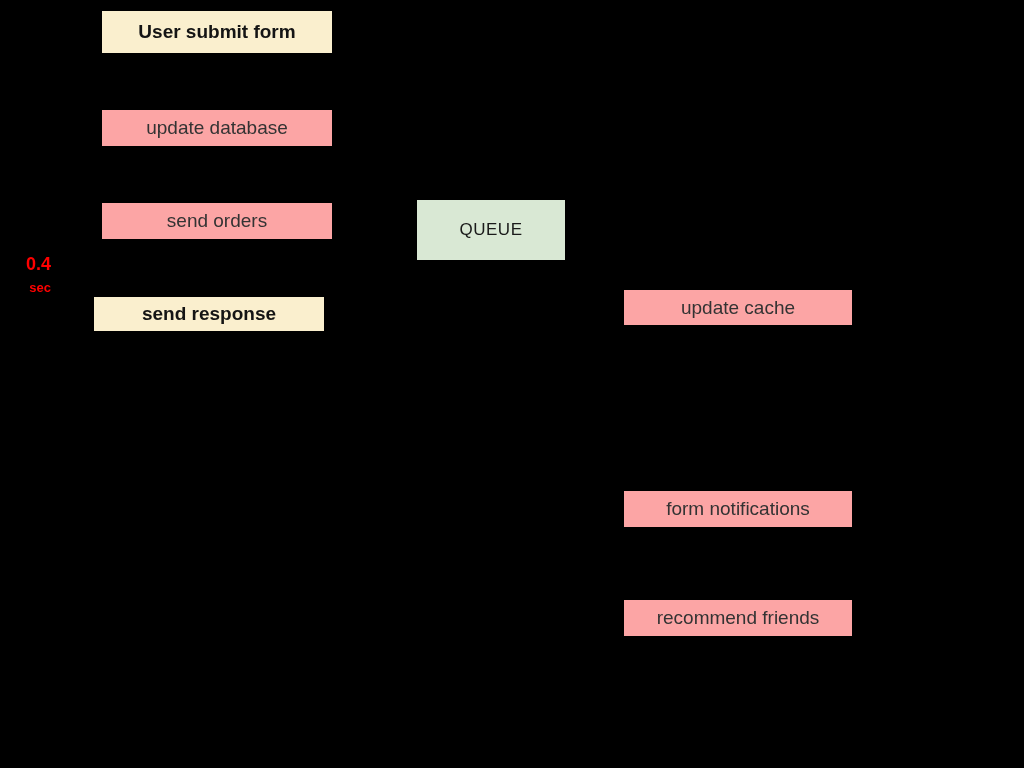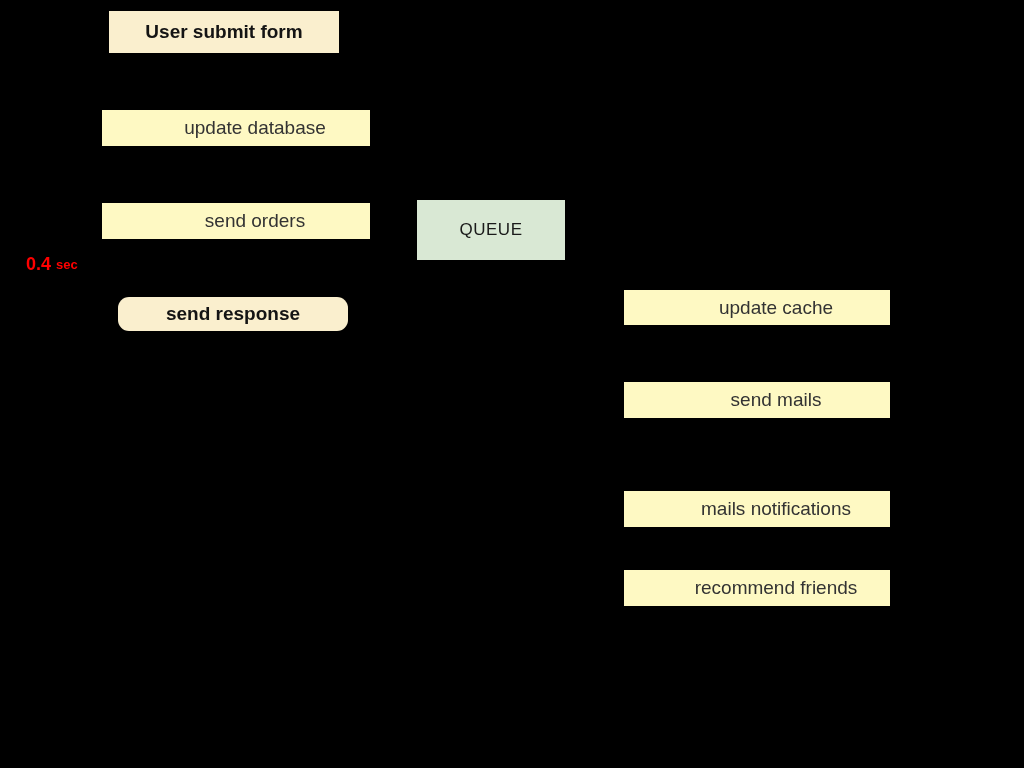--- a/index.html
+++ b/index.html
@@ -18,44 +18,45 @@
   .node {
     position: absolute;
     display: flex;
     align-items: center;
     justify-content: center;
     font-size: 19px;
     color: #2a2a2a;
     white-space: nowrap;
   }
   .cream { background: #faefce; font-weight: 700; color: #141414; }
-  .blue  { background: #fef9c3; font-weight: 400; color: #333333; padding-left: 38px; }
+  .blue  { background: #fca5a5; font-weight: 400; color: #333333; }
   .green { background: #d9e8d4; font-weight: 400; color: #1a1a1a; }
 
-  .pos-usf     { left: 102px; top: 11px;  width: 230px; height: 42px; margin-left: 7px; }
+  .pos-usf     { left: 102px; top: 11px;  width: 230px; height: 42px; }
   .pos-udb     { left: 102px; top: 110px; width: 230px; height: 36px; }
   .pos-sor     { left: 102px; top: 203px; width: 230px; height: 36px; text-align: right; }
-  .pos-srs     { left: 118px; top: 297px; width: 230px; height: 34px; border-radius: 11px; }
+  .pos-srs     { left: 94px; top: 297px; width: 230px; height: 34px; }
   .pos-queue   { left: 417px; top: 200px; width: 148px; height: 60px;
                  font-size: 17px; letter-spacing: 0.5px; }
   .pos-ucache  { left: 624px; top: 275px; width: 228px; height: 35px; margin-top: 15px; }
   .pos-smails  { left: 624px; top: 382px; width: 228px; height: 36px; }
   .pos-snotif  { left: 624px; top: 491px; width: 228px; height: 36px; }
-  .pos-rfriend { left: 624px; top: 570px; width: 228px; height: 36px; }
+  .pos-rfriend { left: 624px; top: 600px; width: 228px; height: 36px; }
 
   .timing {
     position: absolute;
     left: 26px;
     top: 254px;
     display: flex;
-    align-items: center;
+    align-items: flex-end;
     gap: 5px;
     color: #ff0000;
     font-weight: 700;
     white-space: nowrap;
+    flex-direction: column;
   }
   .timing .t-val  { font-size: 18px; }
   .timing .t-unit { font-size: 13px; }
 </style>
 </head>
 <body>
 
 <div class="canvas">
 
   <div class="node cream pos-usf">
@@ -80,25 +81,22 @@
   </div>
 
   <div class="node green pos-queue">
     <span>QUEUE</span>
   </div>
 
   <div class="node blue pos-ucache">
     <span>update cache</span>
   </div>
 
-  <div class="node blue pos-smails">
-    <span>send mails</span>
-  </div>
 
   <div class="node blue pos-snotif">
-    <span>mails notifications</span>
+    <span>form notifications</span>
   </div>
 
   <div class="node blue pos-rfriend">
     <span>recommend friends</span>
   </div>
 
 </div>
 
 </body></html>

